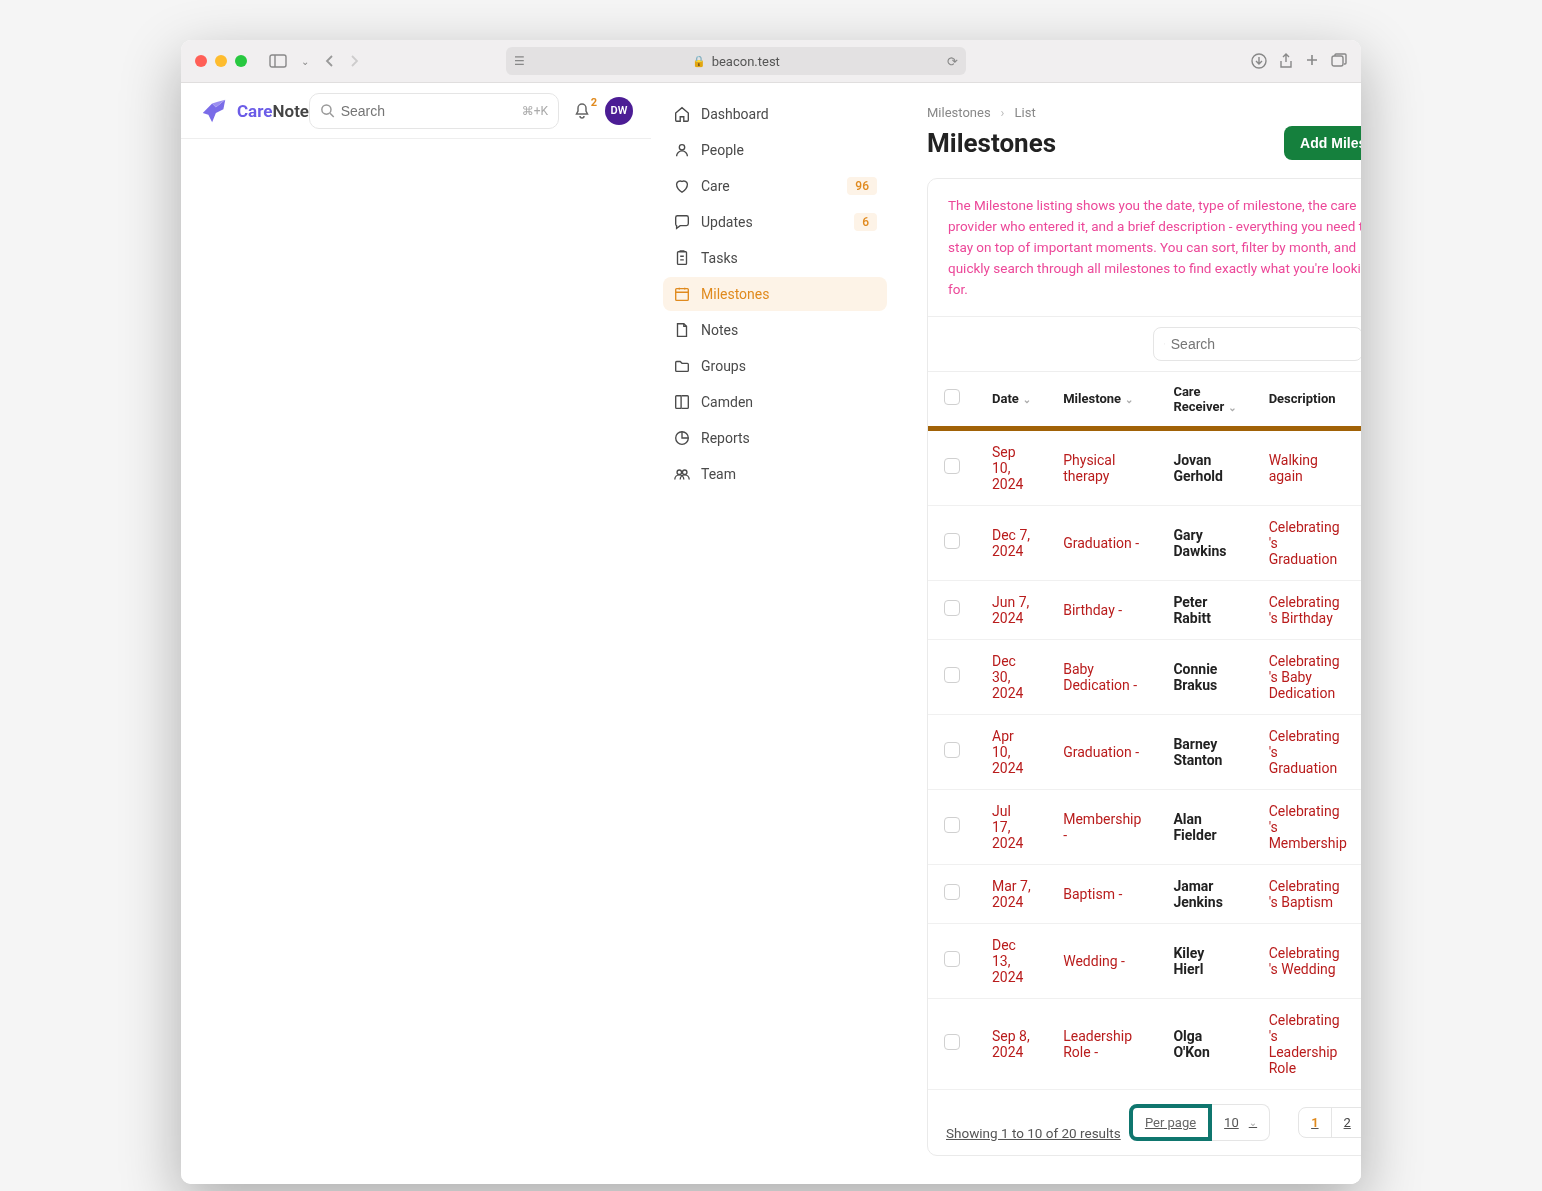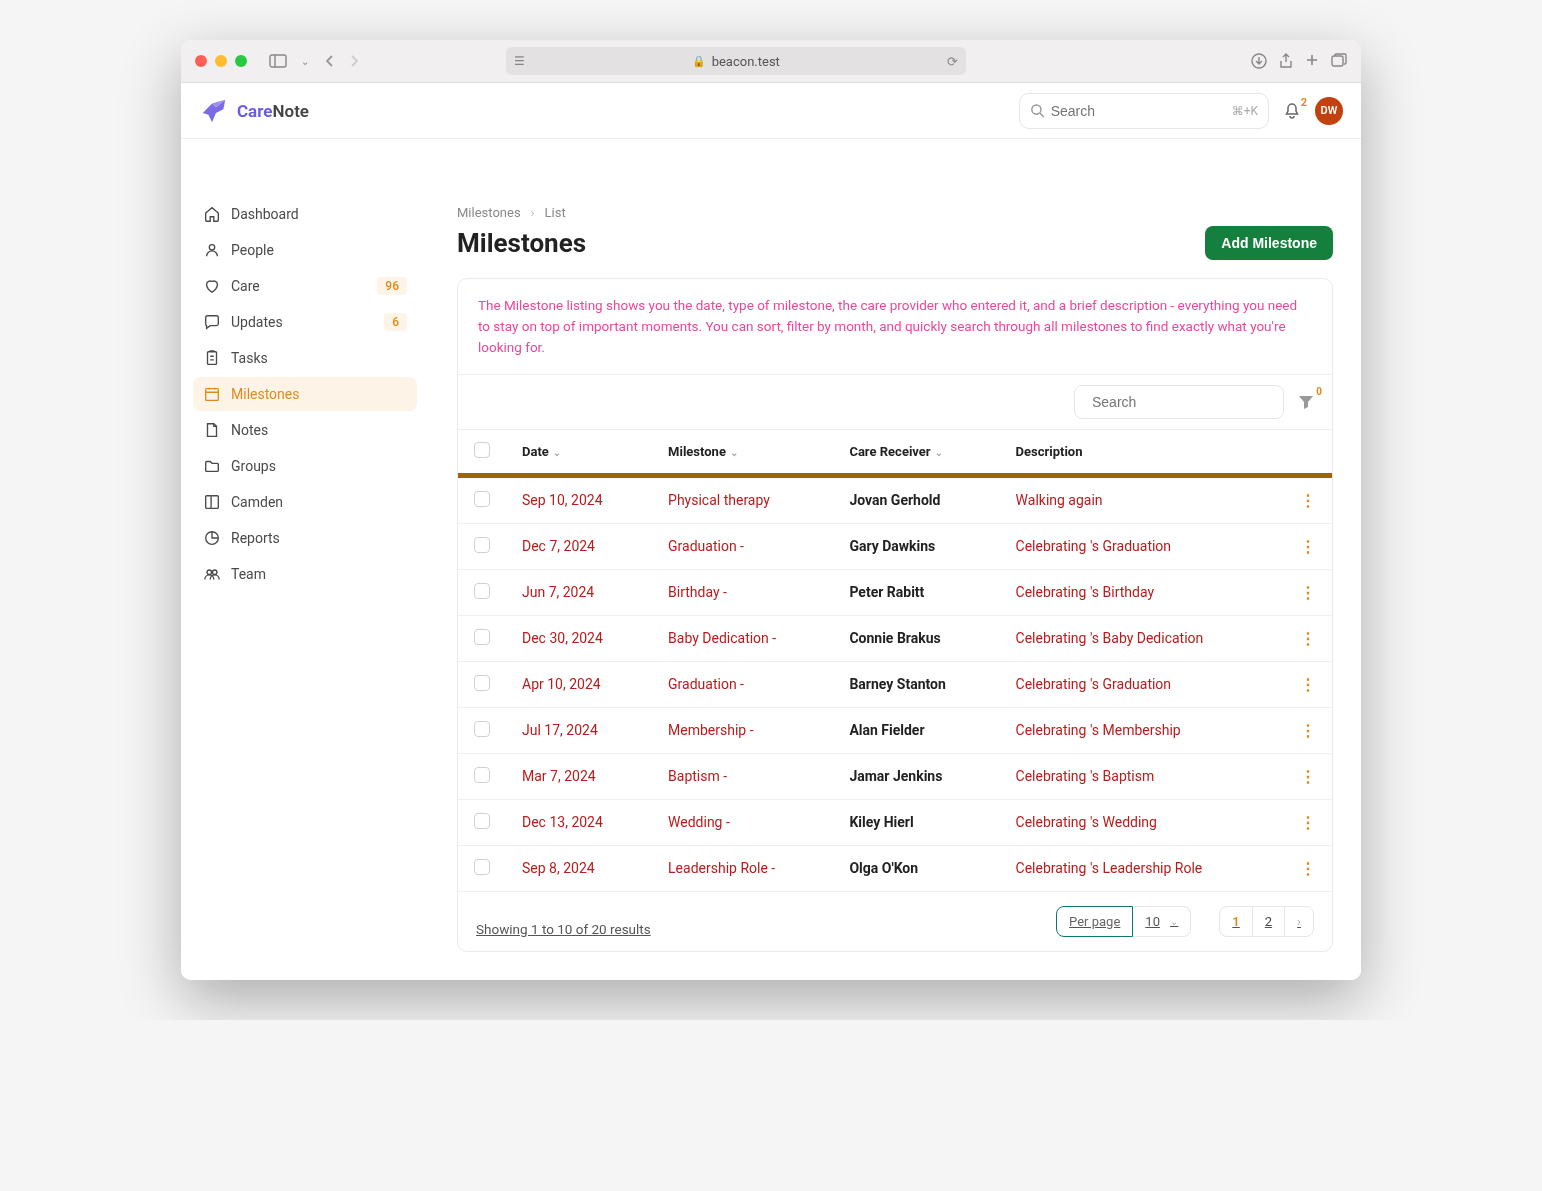--- a/index.html
+++ b/index.html
@@ -13,33 +13,33 @@
 .tl-green { background: #28c840; }
 .browser-icons { display: flex; align-items: center; gap: 14px; color: #888; }
 .browser-icons.left { margin-left: 14px; }
 .nav-arrows { display: flex; gap: 14px; margin-left: 8px; color: #999; }
 .url-bar { flex: 1; max-width: 460px; margin: 0 auto; background: #e3e1e2; border-radius: 6px; height: 28px; display: flex; align-items: center; justify-content: center; gap: 6px; font-size: 13px; color: #555; position: relative; }
 .url-bar .lock { font-size: 11px; }
 .url-bar .reload { position: absolute; right: 8px; color: #888; }
 .url-bar .sideicon { position: absolute; left: 8px; color: #888; font-size:12px;}
 .browser-right { display: flex; gap: 12px; color: #888; margin-left: auto; }
 
-.app { display: flex; flex-direction: column; background: #fff; gap: 44px; }
+.app { display: flex; flex-direction: row; background: #fff; }
 .topbar { display: flex; align-items: center; padding: 10px 18px; border-bottom: 1px solid #eee; height: 56px; }
 .logo-wrap { display: flex; align-items: center; gap: 8px; }
 .logo-mark { width: 30px; height: 30px; }
 .logo-text { font-size: 17px; font-weight: 600; color: #444; }
 .logo-text .care { color: #6b5ce7; font-weight: 700; }
 .top-right { margin-left: auto; display: flex; align-items: center; gap: 14px; }
 .search-box { display: flex; align-items: center; background: #fff; border: 1px solid #e5e5e5; border-radius: 10px; padding: 6px 10px; width: 250px; height: 36px; }
 .search-box input { border: none; outline: none; flex: 1; font-size: 14px; color: #333; margin-left: 6px; }
 .search-box .shortcut { color: #aaa; font-size: 12px; }
 .bell-wrap { position: relative; color: #666; }
 .bell-badge { position: absolute; top: -6px; right: -6px; color: #e08a1e; font-size: 11px; font-weight: 700; }
-.avatar { width: 28px; height: 28px; border-radius: 50%; background: #c2410c; color: #fff; display: flex; align-items: center; justify-content: center; font-size: 11px; font-weight: 600; }
+.avatar { width: 28px; height: 28px; border-radius: 50%; background: #4c1d95; color: #fff; display: flex; align-items: center; justify-content: center; font-size: 11px; font-weight: 600; }
 
 .body { display: flex; }
 .sidebar { width: 248px; padding: 14px 12px; border-right: 0; }
 .nav-item { display: flex; align-items: center; gap: 10px; padding: 8px 10px; border-radius: 8px; color: #4a4a4a; font-size: 14px; cursor: pointer; margin-bottom: 2px; }
 .nav-item.active { background: #fdf3e7; color: #e08a1e; }
 .nav-item .icon { width: 18px; height: 18px; color: inherit; flex-shrink: 0; }
 .nav-item .badge { margin-left: auto; background: #fdf3e7; color: #e08a1e; font-size: 12px; padding: 2px 8px; border-radius: 4px; font-weight: 500; }
 
 .main { flex: 1; padding: 22px 28px 28px 28px; background: #fff; }
 .breadcrumb { display: flex; align-items: center; gap: 10px; font-size: 13px; color: #888; margin-bottom: 6px; }
@@ -59,21 +59,21 @@
 table { width: 100%; border-collapse: collapse; }
 th { text-align: left; font-size: 13px; font-weight: 700; color: #222; padding: 12px 16px; border-bottom: 5px solid #a16207; }
 th .sort { color: #aaa; font-size: 10px; margin-left: 4px; }
 td { padding: 13px 16px; font-size: 14px; color: #b91c1c; border-bottom: 1px solid #f0f0f0; }
 td.receiver { font-weight: 700; color: #222; }
 .checkbox { width: 16px; height: 16px; border: 1.5px solid #d0d0d0; border-radius: 4px; display: inline-block; }
 .row-actions { color: #e08a1e; cursor: pointer; text-align: right; font-size: 16px; font-weight: 700; }
 
 .footer { display: flex; align-items: flex-end; padding: 14px 18px; font-size: 13.5px; color: #555; text-decoration: underline; }
 .per-page { margin-left: auto; display: flex; align-items: center; gap: 10px; }
-.per-page-label { color: #666; border: 1px solid #0f766e; border-radius: 8px 0 0 8px; padding: 7px 12px; font-size: 13px; }
+.per-page-label { color: #666; border: 4px solid #0f766e; border-radius: 8px 0 0 8px; padding: 7px 12px; font-size: 13px; }
 .per-page-select { border: 1px solid #e5e5e5; border-left: none; border-radius: 0 8px 8px 0; padding: 7px 12px; font-size: 13px; display: flex; align-items: center; gap: 10px; cursor: pointer; }
 .pagination { display: flex; margin-left: 18px; border: 1px solid #e5e5e5; border-radius: 8px; overflow: hidden; }
 .page-btn { padding: 7px 12px; font-size: 13px; color: #444; cursor: pointer; border-right: 1px solid #e5e5e5; }
 .page-btn:last-child { border-right: none; }
 .page-btn.active { color: #e08a1e; font-weight: 600; }
 .page-btn.nav { color: #aaa; }
 svg { display: block; }
 </style>
 </head>
 <body>

